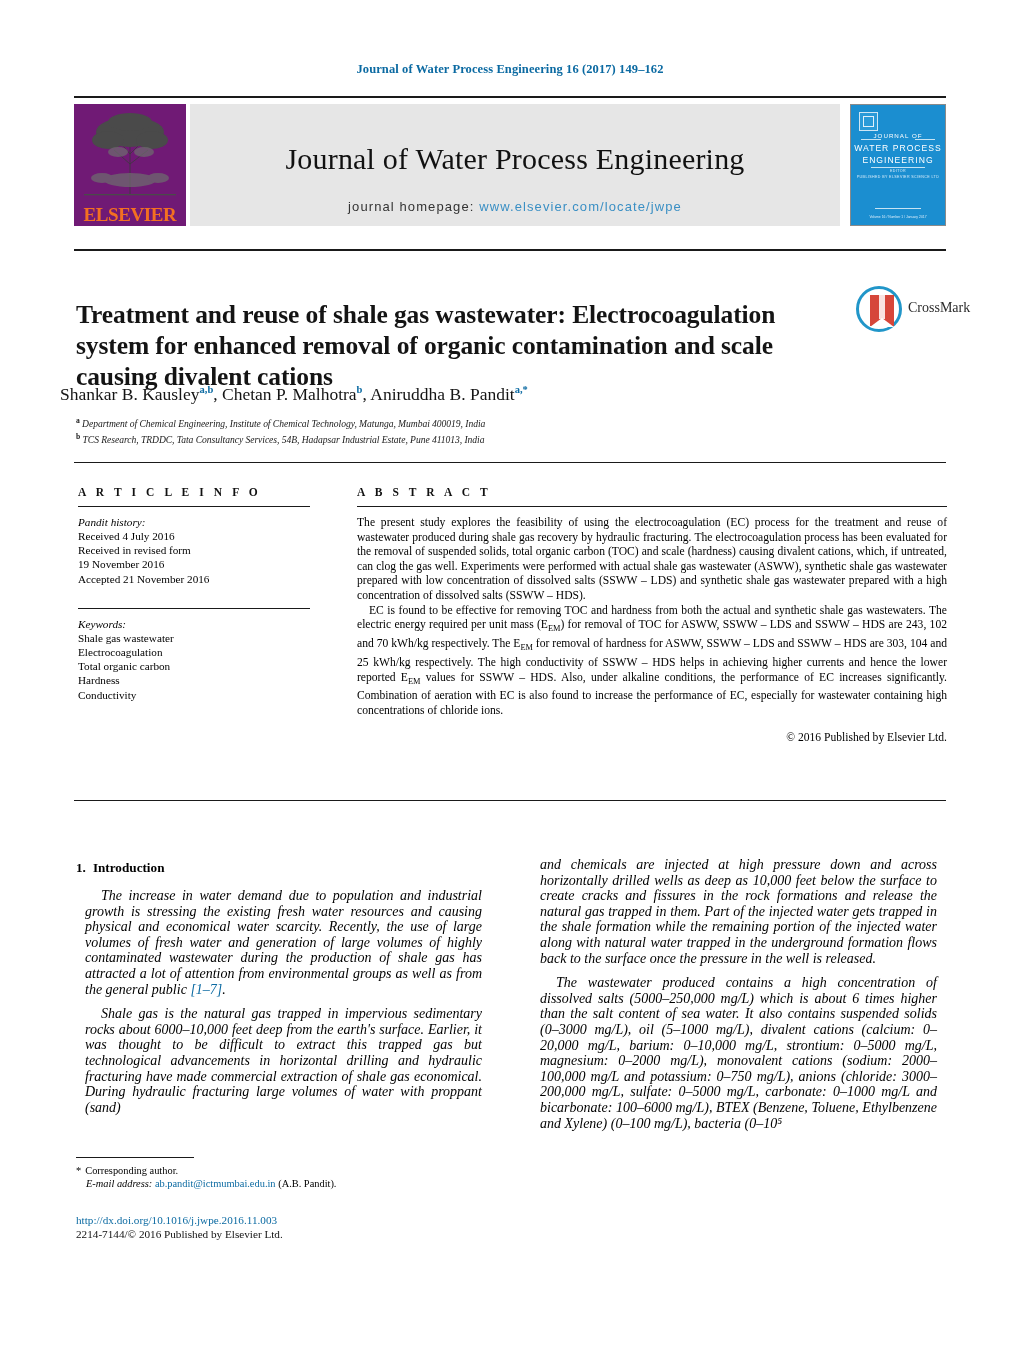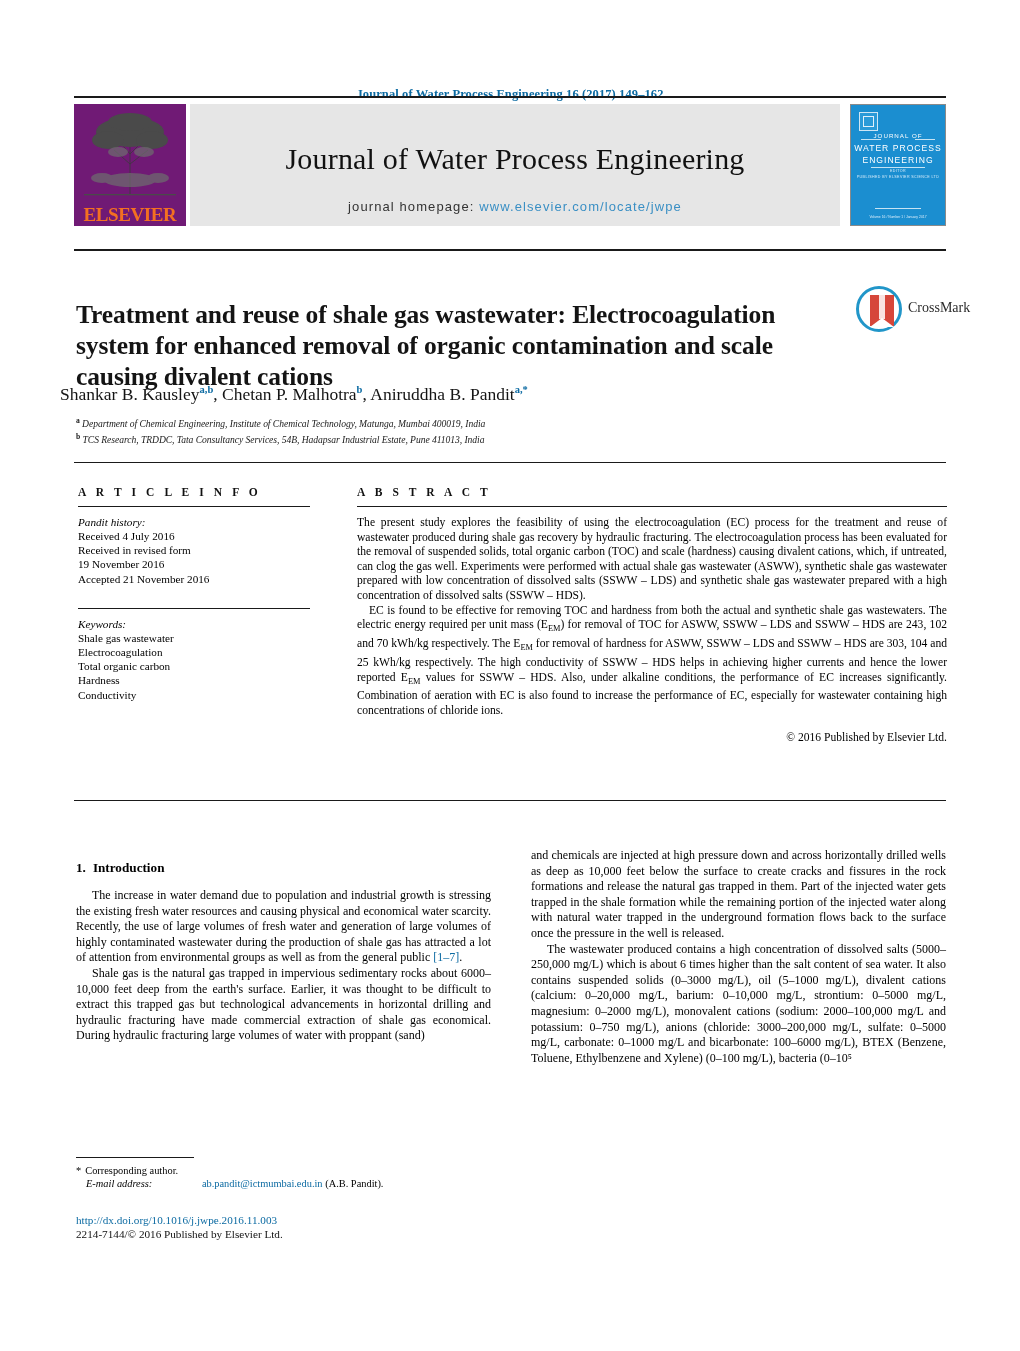--- a/index.html
+++ b/index.html
@@ -26,21 +26,20 @@
   .running-head {
     position: absolute;
     top: 62px;
     left: 0;
     width: 1020px;
     text-align: center;
     font-size: 12.5px;
     font-weight: bold;
     color: #0b6aa2;
     letter-spacing: 0.1px;
-    margin-top: 25px;
   }
 
   
   .masthead {
     position: absolute;
     top: 96px;
     left: 74px;
     width: 872px;
     border-top: 2.2px solid #1a1a1a;
     padding-top: 6px;
@@ -334,27 +333,28 @@
     left: 531px;
     width: 415px;
   }
   .h1 {
     font-size: 13.2px;
     font-weight: bold;
     margin: 12px 0 12px 0;
   }
   .h1 .num { margin-right: 7px; }
   .para {
-    font-size: 12px;
+    font-size: 14px;
     line-height: 15.6px;
     text-align: justify;
-    margin: 0;
+    margin: 9px;
     text-indent: 16px;
     -webkit-hyphens: auto;
     hyphens: auto;
+    font-style: italic;
   }
   .para.noindent { text-indent: 0; }
   .ref-link { color: #0b6aa2; }
 
   
   .footnote {
     position: absolute;
     top: 1157px;
     left: 76px;
     width: 415px;
@@ -363,21 +363,21 @@
     border-top: 1.1px solid #1a1a1a;
     width: 118px;
     margin-bottom: 6px;
   }
   .fn-line {
     font-size: 10.4px;
     line-height: 13px;
   }
   .fn-line .star { margin-right: 4px; }
   .fn-em { font-style: italic; }
-  .mail-link { color: #0b6aa2; margin-left: 47px; }
+  .mail-link { color: #0b6aa2; }
 
   .doi-block {
     position: absolute;
     top: 1213px;
     left: 76px;
     width: 500px;
   }
   .doi-line {
     font-size: 11.2px;
     color: #0b6aa2;

